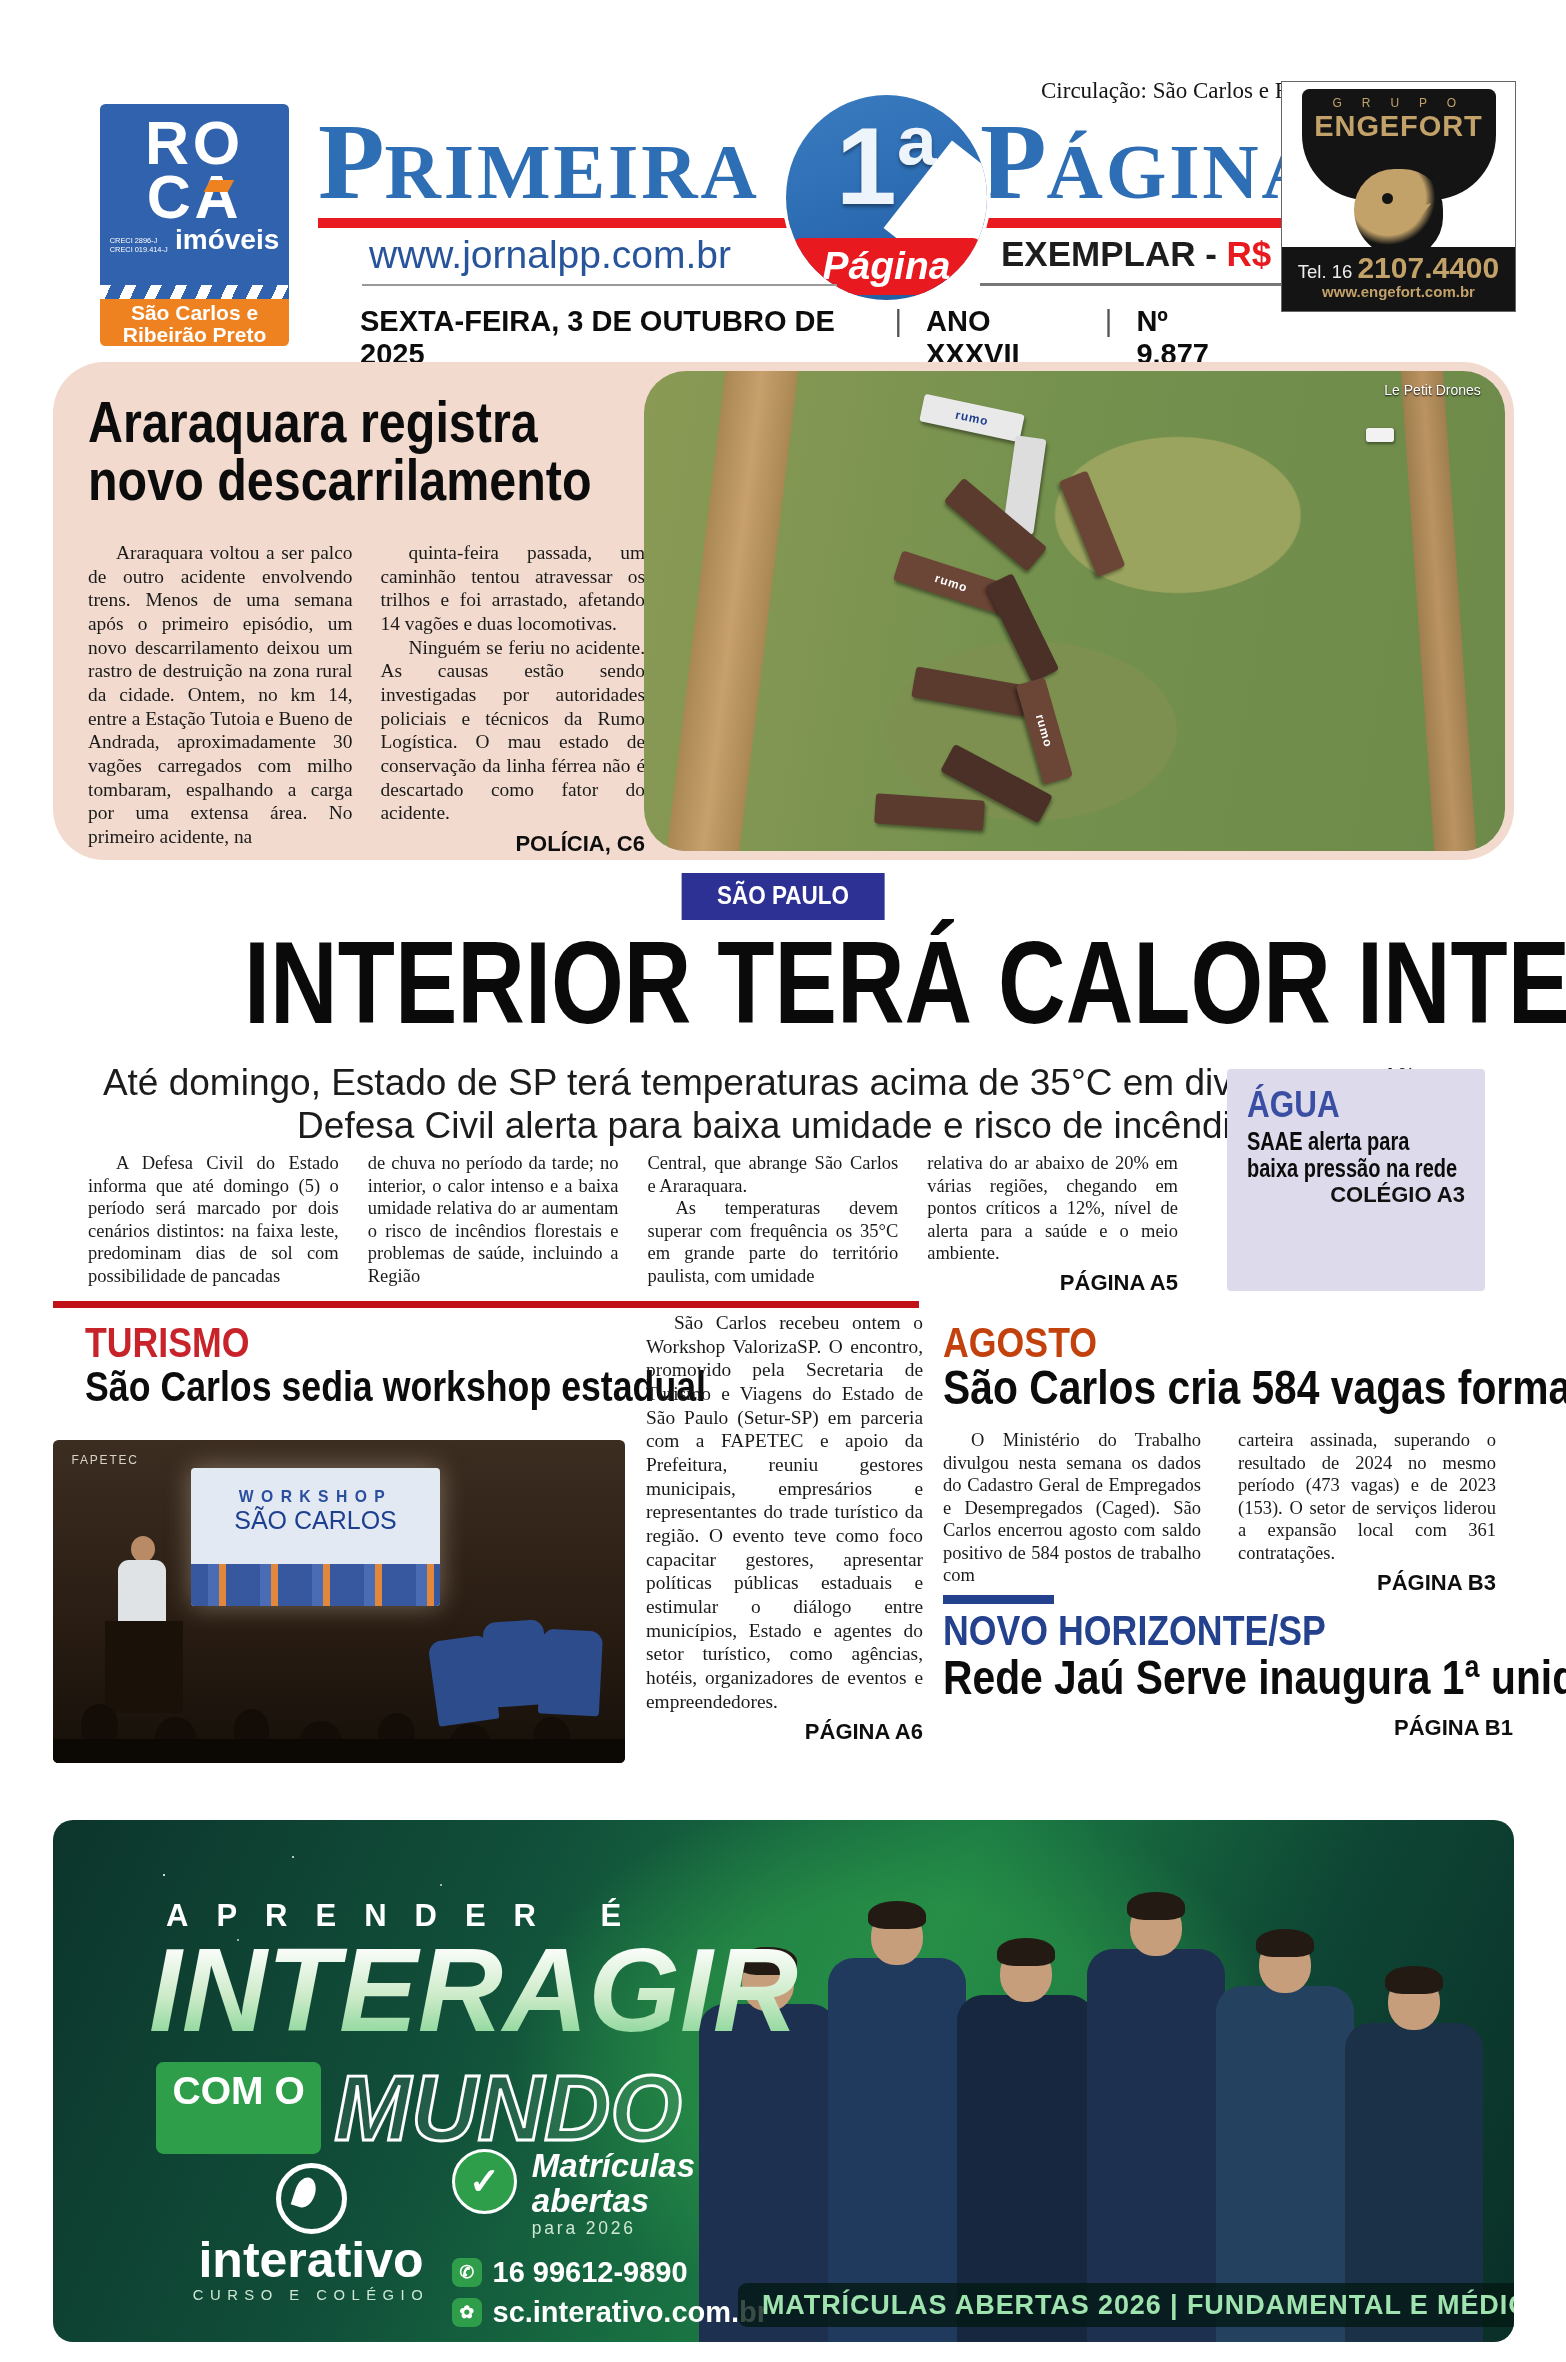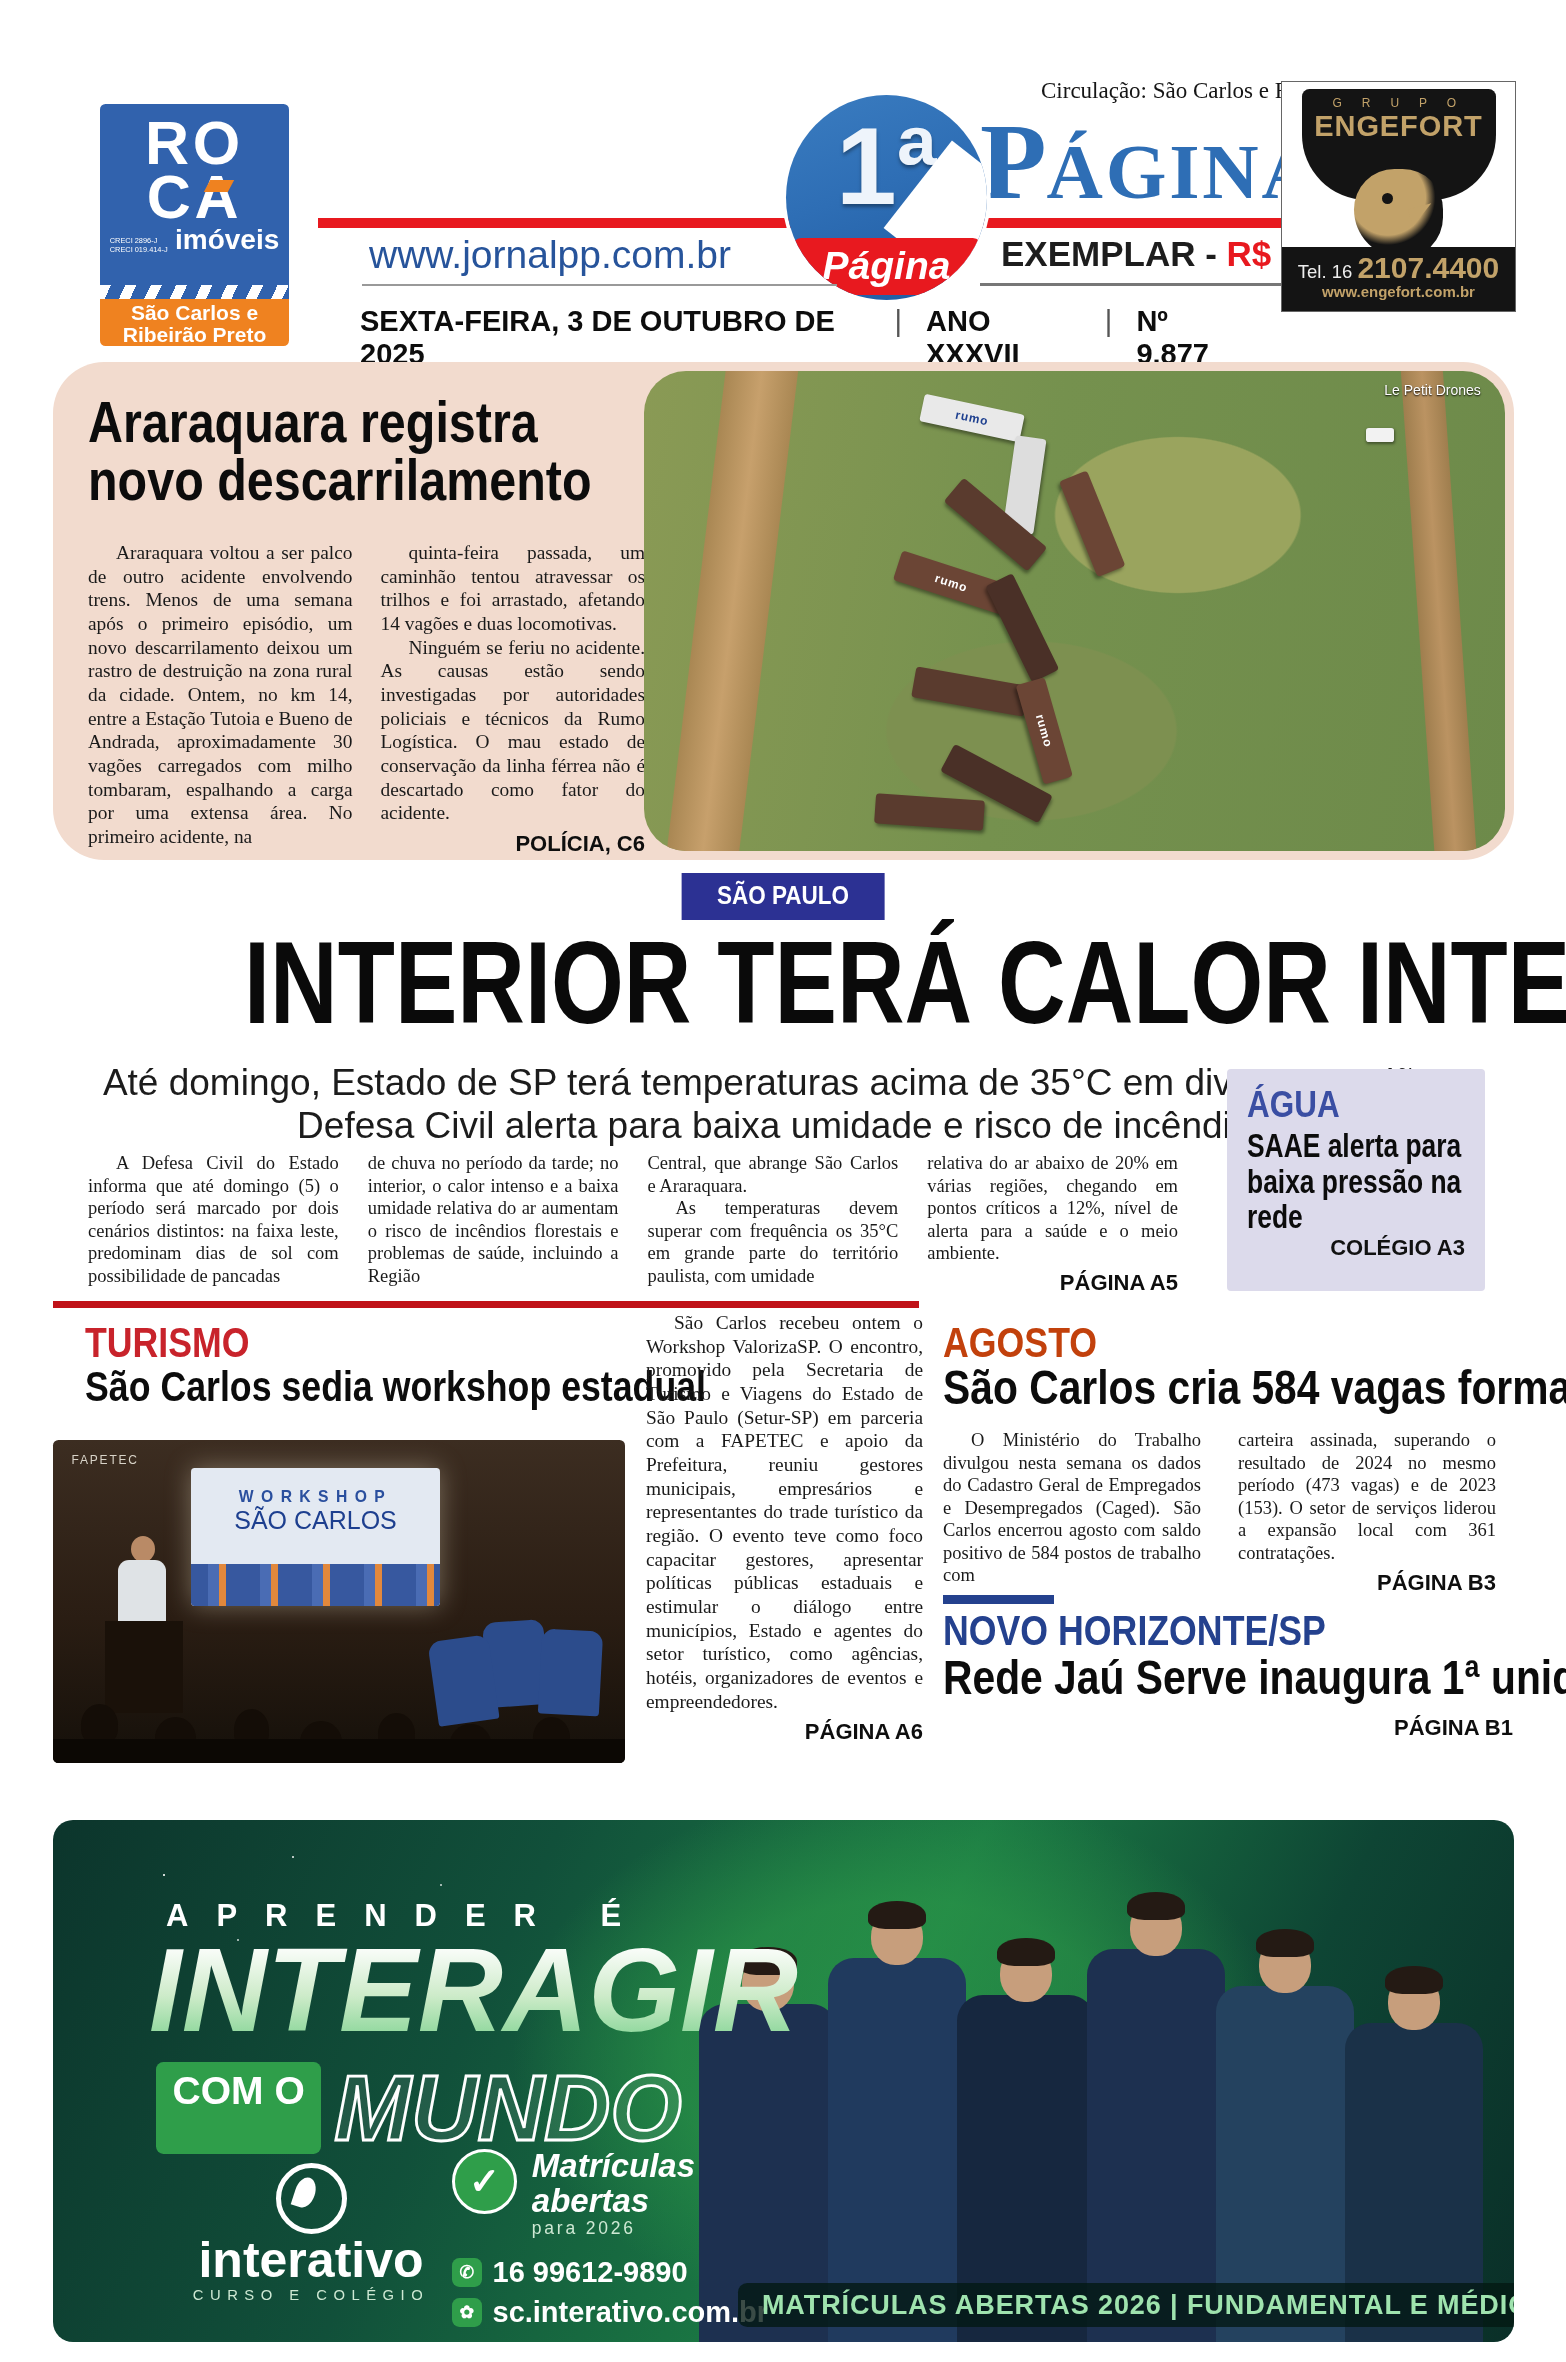--- a/index.html
+++ b/index.html
@@ -96,21 +96,21 @@
   .sp-badge{left:50%;transform:translateX(-50%);top:873px;background:#2c3193;color:#fff;
             padding:8.3px 28px 10px;font-family:"Liberation Sans",sans-serif;font-weight:900;font-size:25px;}
   .interior-head{left:53px;top:923px;width:1461px;text-align:center;font-size:117px;color:#0a0a0a;}
   .deck{left:53px;top:1061px;width:1461px;text-align:center;font-family:"Liberation Sans",sans-serif;
         font-size:37px;color:#1c1c1c;line-height:1.17;}
   .interior-cols{left:88px;top:1152px;width:1090px;display:flex;gap:29px;}
   .interior-col{width:251px;font-size:18.5px;}
   .agua-box{left:1227px;top:1069px;width:258px;height:222px;background:#dcdaeb;border-radius:4px;
             padding:16.6px 20px;box-sizing:border-box;}
   .agua-kicker{font-family:"Liberation Sans",sans-serif;font-weight:900;font-size:37px;color:#3a4ea3;line-height:1;}
-  .agua-head{font-family:"Liberation Sans",sans-serif;font-weight:900;font-size:33px;line-height:1.08;
+  .agua-head{font-family:"Liberation Sans",sans-serif;font-weight:900;font-size:25px;line-height:1.08;
              color:#0c0c0c;margin-top:5.5px;}
   .agua-head .cond{transform:scaleX(.8);}
   .agua-ref{font-family:"Liberation Sans",sans-serif;font-weight:bold;font-size:22px;text-align:right;}
   .midrule{left:53px;top:1301px;width:866px;height:6.5px;background:#c01218;}
 
   
   .tur-kicker{left:85px;top:1322px;color:#c8232b;}
   .tur-head{left:85px;top:1366px;width:554px;font-size:42px;}
   .photo-workshop{left:53px;top:1440px;width:572px;height:323px;overflow:hidden;border-radius:5.5px;
                   background:linear-gradient(180deg,#3c2d21 0%,#2a1d13 55%,#15100a 100%);}
@@ -211,20 +211,23 @@
         <div class="roca-brand">imóveis</div>
       </div>
     </div>
     <div class="roca-hazard"></div>
     <div class="roca-orange">
       <div>São Carlos e</div>
       <div>Ribeirão Preto</div>
     </div>
   </div>
 
+  <div class="abs mast-word" style="left:318px;top:107px;">
+    <span class="mast-cap">P</span><span class="mast-rest">RIMEIRA</span>
+  </div>
   <div class="abs mast-word" style="left:980px;top:107px;">
     <span class="mast-cap">P</span><span class="mast-rest">ÁGINA</span>
   </div>
   <div class="abs circulation serif">Circulação: São Carlos e Região</div>
   <div class="abs rule-red" style="left:318px;top:218px;width:520px;"></div>
   <div class="abs rule-red" style="left:980px;top:218px;width:343px;"></div>
 
   <div class="abs badge-circle">
     <div class="badge-num">1ª</div>
     <div class="badge-wedge"></div>

